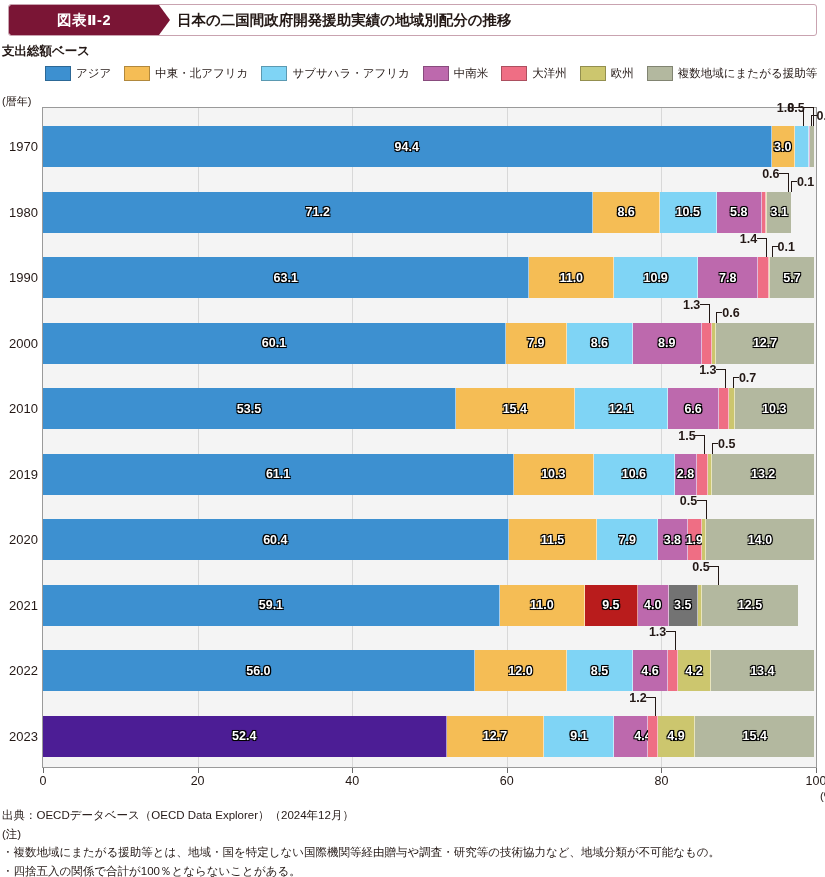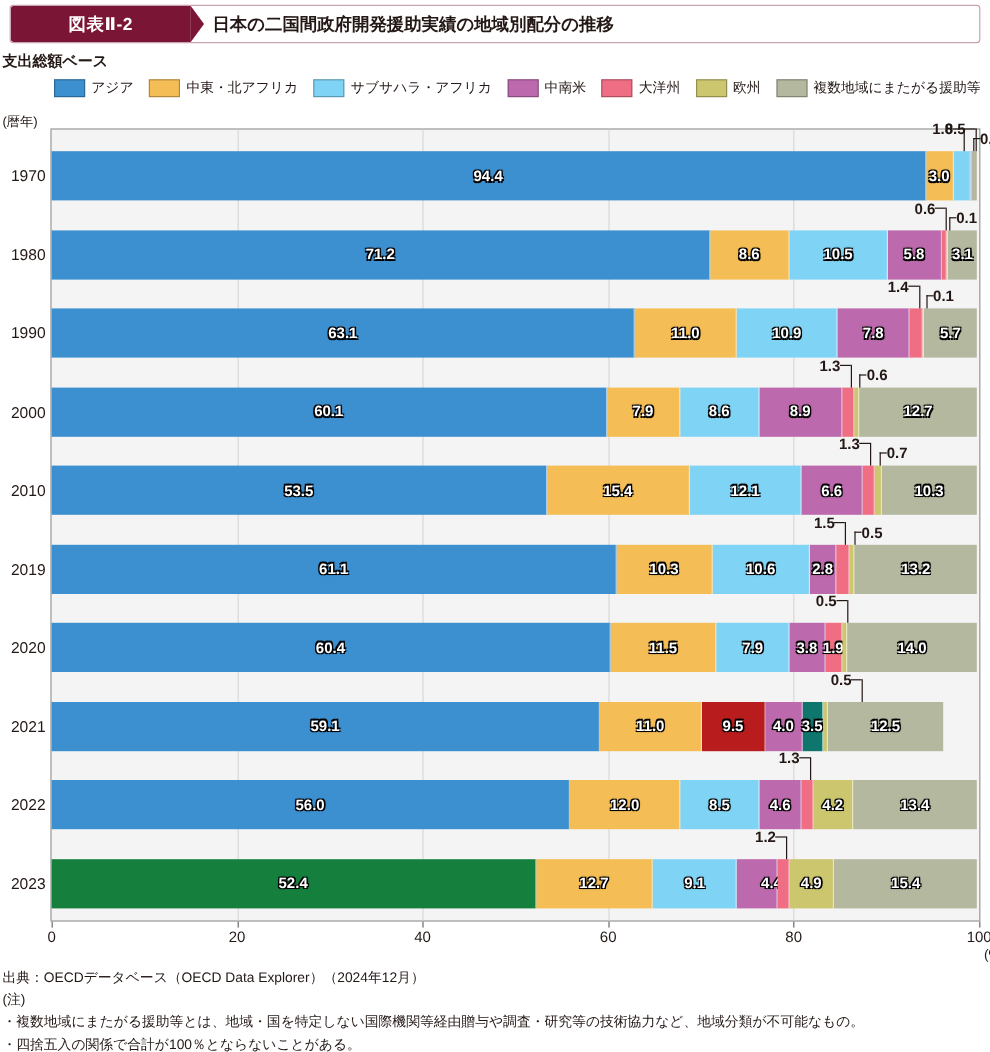--- a/index.html
+++ b/index.html
@@ -192,21 +192,21 @@
       </div>
       <div class="row" style="top: 84.5px;">
         <div class="row-label">1980</div>
         <div class="bar">
           <div class="seg" title="アジア 71.2" style="width: 550.376px; background: rgb(61, 144, 208);">
             <span class="seg-val">71.2</span>
           </div>
           <div class="seg" title="中東・北アフリカ 8.6" style="width: 66.478px; background: rgb(245, 189, 85);">
             <span class="seg-val">8.6</span>
           </div>
-          <div class="seg" title="サブサハラ・アフリカ 10.5" style="width: 82px; background: rgb(127, 212, 245);">
+          <div class="seg" title="サブサハラ・アフリカ 10.5" style="width: 57px; background: rgb(127, 212, 245);">
             <span class="seg-val">10.5</span>
           </div>
           <div class="seg" title="中南米 5.8" style="width: 44.834px; background: rgb(189, 105, 173);">
             <span class="seg-val">5.8</span>
           </div>
           <div class="seg" title="大洋州 0.6" style="width: 4.638px; background: rgb(239, 110, 132);"></div>
           <div class="seg" title="欧州 0.1" style="width: 0.773px; background: rgb(204, 198, 110);"></div>
           <div class="seg" title="複数地域にまたがる援助等 3.1" style="width: 23.963px; background: rgb(179, 184, 159);">
             <span class="seg-val">3.1</span>
           </div>
@@ -365,21 +365,21 @@
           </div>
           <div class="seg" title="中東・北アフリカ 11.0" style="width: 85.03px; background: rgb(245, 189, 85);">
             <span class="seg-val">11.0</span>
           </div>
           <div class="seg" title="サブサハラ・アフリカ 9.5" style="width: 53px; background: #b91c1c;">
             <span class="seg-val">9.5</span>
           </div>
           <div class="seg" title="中南米 4.0" style="width: 30.92px; background: rgb(189, 105, 173);">
             <span class="seg-val">4.0</span>
           </div>
-          <div class="seg" title="大洋州 3.5" style="width: 17px; background: #0f766e;">
+          <div class="seg" title="大洋州 3.5" style="width: 29px; background: #737373;">
             <span class="seg-val">3.5</span>
           </div>
           <div class="seg" title="欧州 0.5" style="width: 3.865px; background: rgb(204, 198, 110);"></div>
           <div class="seg" title="複数地域にまたがる援助等 12.5" style="width: 96.625px; background: rgb(179, 184, 159);">
             <span class="seg-val">12.5</span>
           </div>
         </div>
         <div class="callout" style="left: 650.215px; top: -24px;">0.5</div>
         <div class="leader" style="position: absolute; left: 676.215px; top: -19px; width: 1px; height: 19px; background: rgb(35, 24, 21);"></div>
         <div class="leader" style="position: absolute; top: -19px; height: 1px; background: rgb(35, 24, 21); left: 667.215px; width: 9px;"></div>
@@ -407,21 +407,21 @@
             <span class="seg-val">13.4</span>
           </div>
         </div>
         <div class="callout" style="left: 606.928px; top: -24px;">1.3</div>
         <div class="leader" style="position: absolute; left: 632.928px; top: -19px; width: 1px; height: 19px; background: rgb(35, 24, 21);"></div>
         <div class="leader" style="position: absolute; top: -19px; height: 1px; background: rgb(35, 24, 21); left: 623.928px; width: 9px;"></div>
       </div>
       <div class="row" style="top: 608.5px;">
         <div class="row-label">2023</div>
         <div class="bar">
-          <div class="seg" title="アジア 52.4" style="width: 405.052px; background: #15803d;">
+          <div class="seg" title="アジア 52.4" style="width: 405.052px; background: #4c1d95;">
             <span class="seg-val">52.4</span>
           </div>
           <div class="seg" title="中東・北アフリカ 12.7" style="width: 98.171px; background: rgb(245, 189, 85);">
             <span class="seg-val">12.7</span>
           </div>
           <div class="seg" title="サブサハラ・アフリカ 9.1" style="width: 70.343px; background: rgb(127, 212, 245);">
             <span class="seg-val">9.1</span>
           </div>
           <div class="seg" title="中南米 4.4" style="width: 34.012px; background: rgb(189, 105, 173); padding-left: 24px;">
             <span class="seg-val">4.4</span>

